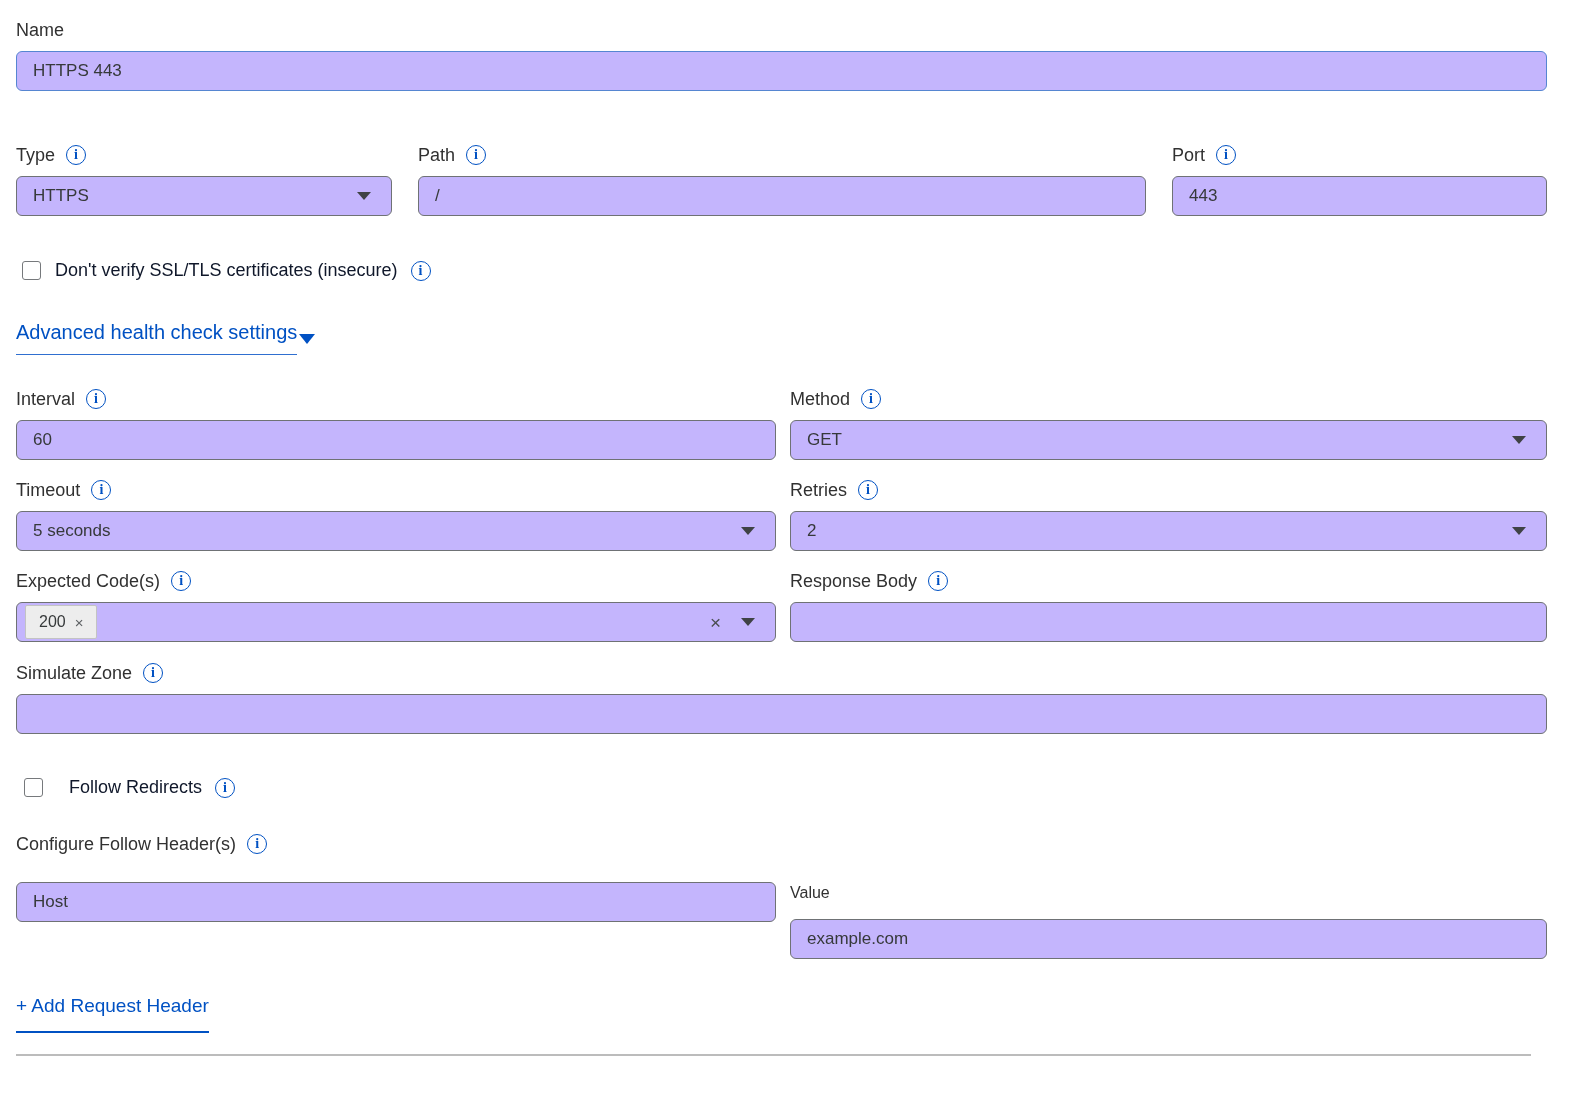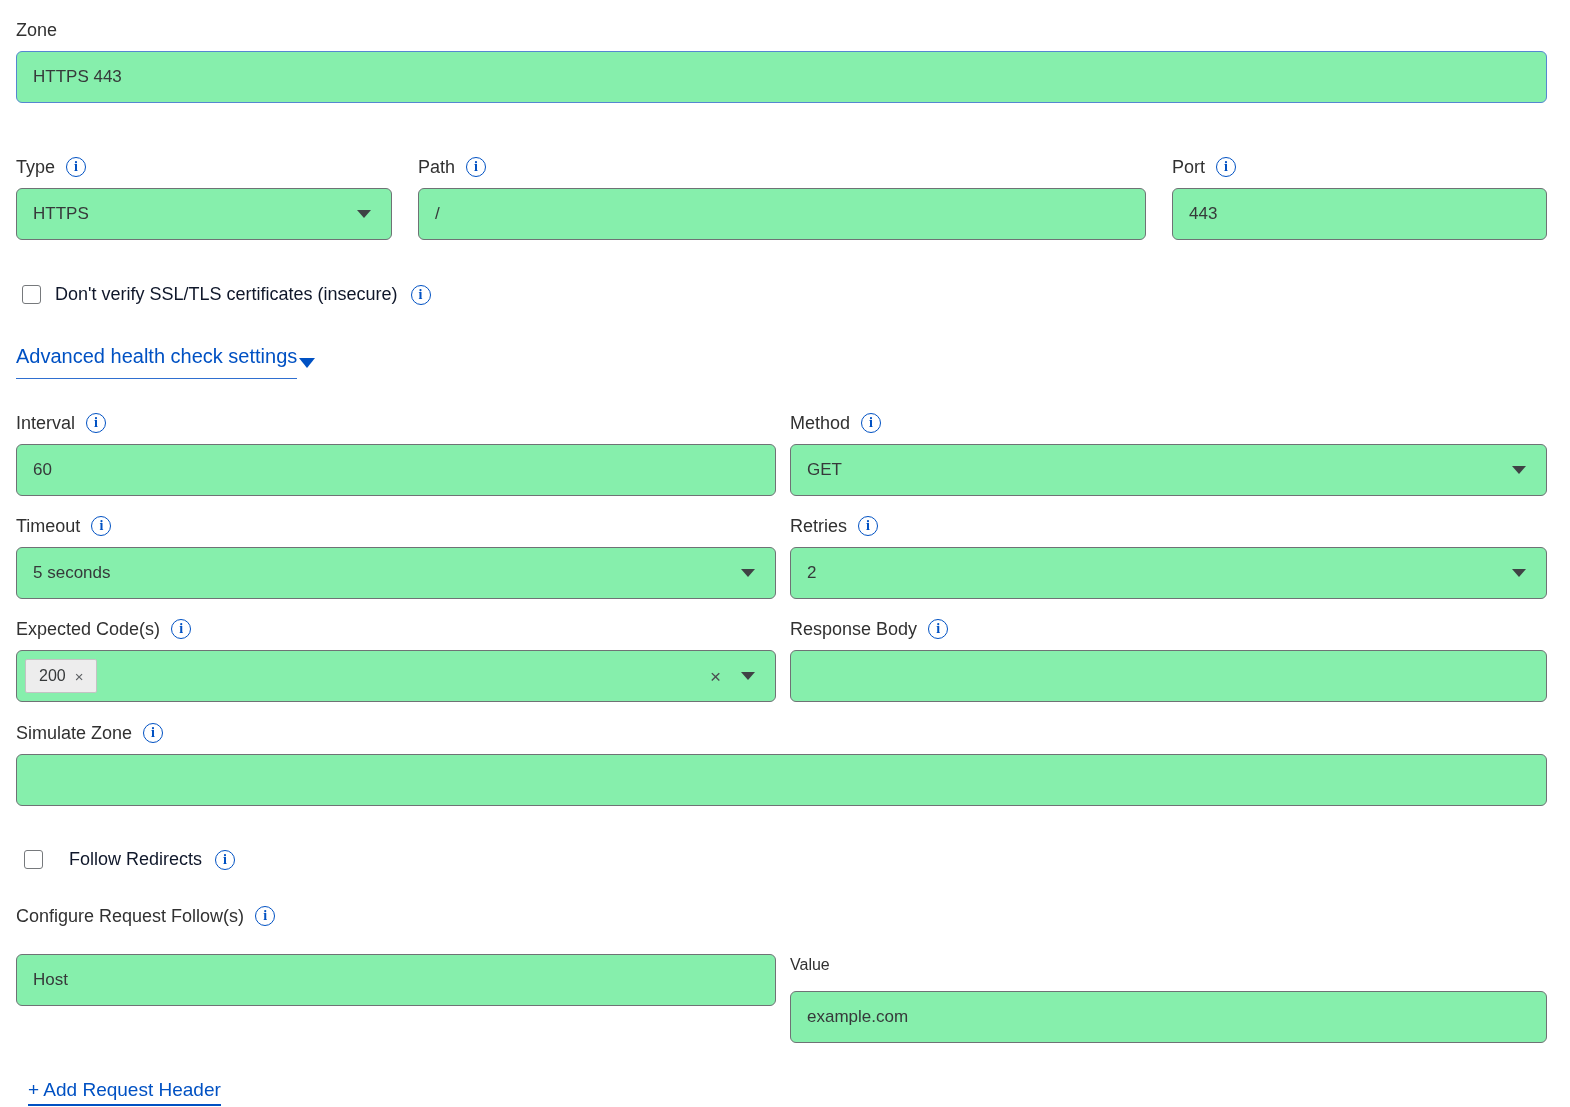--- a/index.html
+++ b/index.html
@@ -33,26 +33,26 @@
     display: inline-flex;
     align-items: center;
     justify-content: center;
     flex: 0 0 auto;
     cursor: pointer;
     line-height: 1;
   }
 
   .text-input, .select-box, .multi-select {
     width: 100%;
-    height: 52px;
+    height: 40px;
     border: 1.4px solid #6f7275;
     border-radius: 6px;
     font-size: 17px;
     color: #36393a;
-    background: #86efac;
+    background: #c4b5fd;
   }
   .text-input { padding: 0 16px; font-family: "Liberation Sans", sans-serif; outline: none; }
   .text-input.focused { border-color: #5686d1; }
 
   .select-box {
     display: flex;
     align-items: center;
     padding: 0 20px 0 16px;
     cursor: pointer;
   }
@@ -137,37 +137,36 @@
 
   .section-label { margin-top: 34px; }
   .hdr-label-gap { margin-bottom: 15px; }
 
   .add-link-row { margin-top: 35px; width: fit-content; }
   .add-link {
     font-size: 19px;
     color: #0051c3;
     text-decoration: none;
     border-bottom: 2.5px solid #0051c3;
-    padding-bottom: 3px;
+    padding-bottom: 14px;
     cursor: pointer;
     line-height: 23px;
     display: inline-block;
-    margin-left: 12px;
   }
 
   .divider { margin-top: 21px; border: none; border-top: 2px solid #bcbcbc; width: 1515px; }
 </style>
 </head>
 <body>
 
 <div class="page">
 
   
   <div class="field-label label-gap">
-    <span>Zone</span>
+    <span>Name</span>
   </div>
   <input class="text-input focused" type="text" value="HTTPS 443" style="">
 
   
   <div class="row3">
     <div class="col-type">
       <div class="field-label label-gap">
         <span>Type</span>
         <span class="info-icon">i</span>
       </div>
@@ -288,21 +287,21 @@
 
   
   <div class="checkbox-row wide-gap">
     <input type="checkbox" class="checkbox" style="">
     <span class="cb-label">Follow Redirects</span>
     <span class="info-icon">i</span>
   </div>
 
   
   <div class="field-label section-label">
-    <span>Configure Request Follow(s)</span>
+    <span>Configure Follow Header(s)</span>
     <span class="info-icon">i</span>
   </div>
 
   <div class="two-col mt26">
     <div class="col-l">
       <input class="text-input" type="text" value="Host" style="">
     </div>
     <div class="col-r">
       <div class="small-label hdr-label-gap">Value</div>
       <input class="text-input" type="text" value="example.com" style="">

